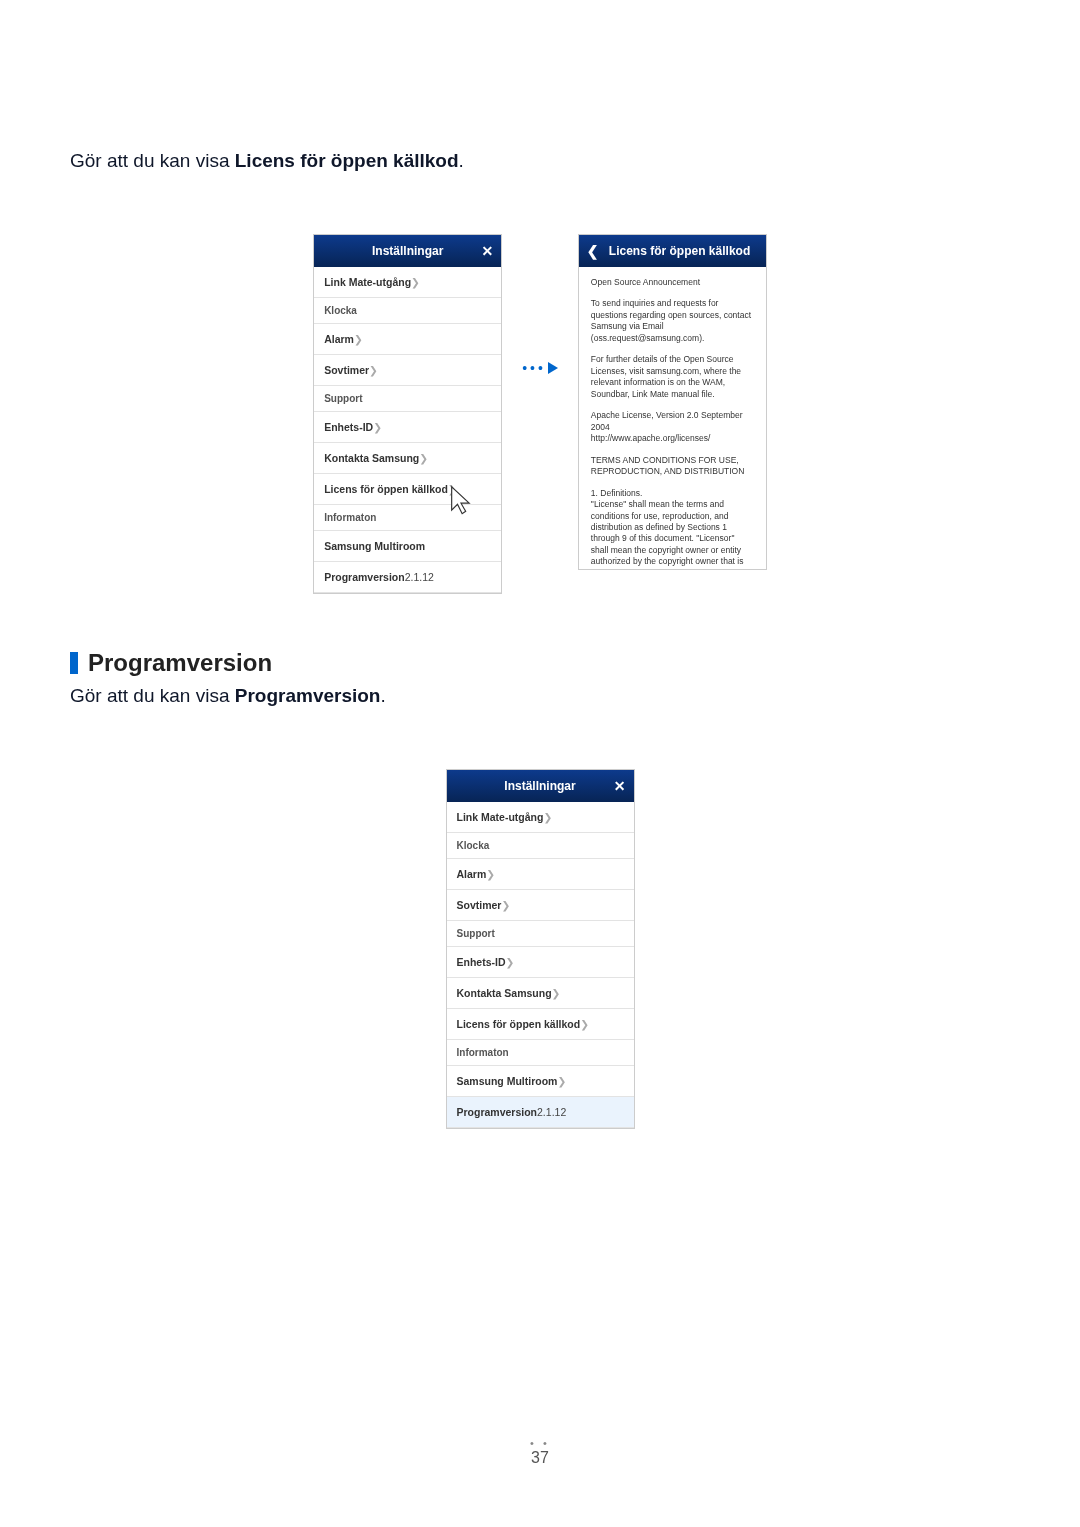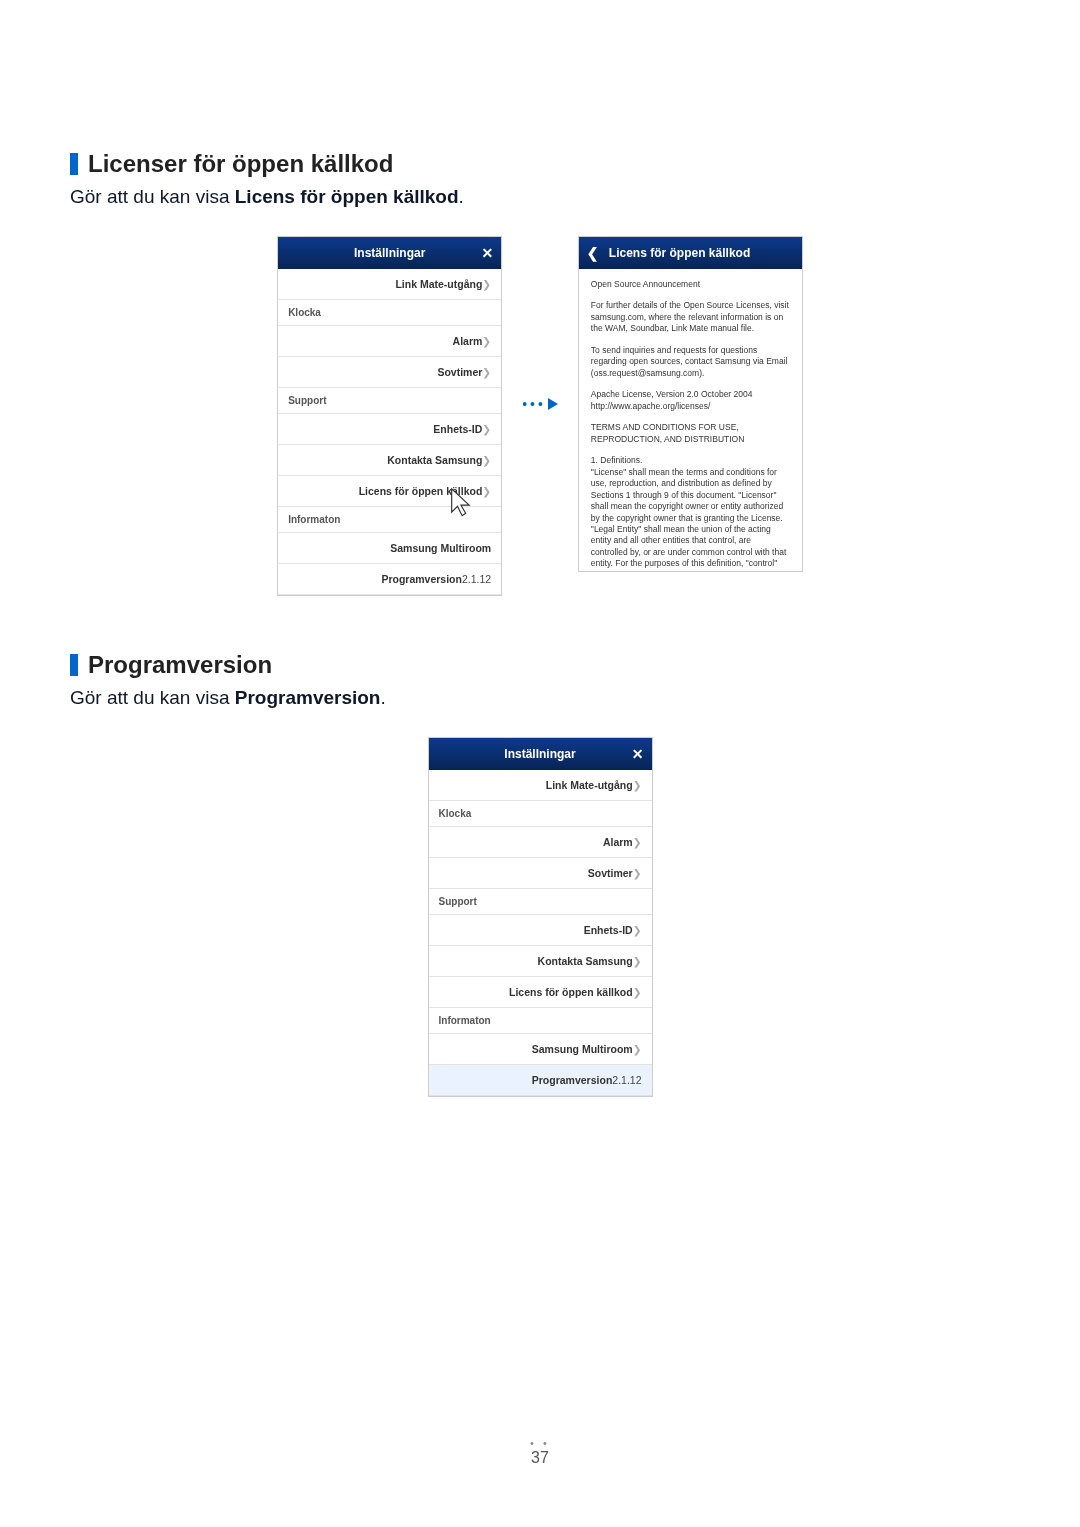--- a/index.html
+++ b/index.html
@@ -54,25 +54,26 @@
   .arrow-connector .dots::after { content: "•••"; }
   .arrow-connector .tri {
     width: 0; height: 0;
     border-top: 6px solid transparent;
     border-bottom: 6px solid transparent;
     border-left: 10px solid #0066cc;
     margin-left: 2px;
   }
   
   .phone {
-    width: 225px;
+    width: 189px;
     border: 1px solid #ccc;
     background: #fff;
     font-size: 10.5px;
     color: #333;
+    margin-top: 34px;
   }
   .hdr {
     background: #0a2d6b;
     background: linear-gradient(#0d3a8c,#072455);
     color: #fff;
     height: 32px;
     display: flex;
     align-items: center;
     justify-content: center;
     position: relative;
@@ -86,21 +87,21 @@
     font-weight: bold;
   }
   .hdr .back {
     position: absolute;
     left: 8px;
     font-size: 14px;
     font-weight: bold;
   }
   .row {
     display: flex;
-    justify-content: flex-end;
+    justify-content: flex-start;
     align-items: center;
     padding: 9px 10px;
     border-bottom: 1px solid #e3e3e3;
     font-weight: bold;
     font-size: 10.5px;
   }
   .row .chev { color: #aaa; font-weight: normal; }
   .row .val { color: #444; font-weight: normal; }
   .grp {
     padding: 7px 10px;
@@ -140,24 +141,20 @@
     font-size: 16px;
     color: #555;
   }
   .page-dots::before { content: "• •"; letter-spacing: 3px; display:block; font-size:11px; color:#888;}
 </style>
 </head>
 <body>
 
 <div class="content-area">
 
-  <div class="section-heading">
-    <div class="blue-bar"></div>
-    <div class="section-title">Licenser för öppen källkod</div>
-  </div>
   <div class="section-desc">
     <span>Gör att du kan visa </span><span class="bold">Licens för öppen källkod</span><span>.</span>
   </div>
 
   <div class="screens-row">
 
     <div class="phone">
       <div class="hdr">
         <span>Inställningar</span>
         <span class="close">✕</span>
@@ -208,23 +205,23 @@
       <span class="tri"></span>
     </div>
 
     <div class="phone">
       <div class="hdr" style="justify-content:flex-start;padding-left:30px;">
         <span class="back">❮</span>
         <span>Licens för öppen källkod</span>
       </div>
       <div class="license-body">
         <p>Open Source Announcement</p>
+        <p>To send inquiries and requests for questions regarding open sources, contact Samsung via Email (oss.request@samsung.com).</p>
         <p>For further details of the Open Source Licenses, visit samsung.com, where the relevant information is on the WAM, Soundbar, Link Mate manual file.</p>
-        <p>To send inquiries and requests for questions regarding open sources, contact Samsung via Email (oss.request@samsung.com).</p>
-        <p style="white-space:pre-line">Apache License, Version 2.0 October 2004
+        <p style="white-space:pre-line">Apache License, Version 2.0 September 2004
 http://www.apache.org/licenses/</p>
         <p>TERMS AND CONDITIONS FOR USE, REPRODUCTION, AND DISTRIBUTION</p>
         <p style="white-space:pre-line">1. Definitions.
 "License" shall mean the terms and conditions for use, reproduction, and distribution as defined by Sections 1 through 9 of this document. "Licensor" shall mean the copyright owner or entity authorized by the copyright owner that is granting the License. "Legal Entity" shall mean the union of the acting entity and all other entities that control, are controlled by, or are under common control with that entity. For the purposes of this definition, "control" means (i) the power, direct or indirect, to cause the direction or management of such</p>
       </div>
     </div>
   </div>
 
   <div class="section-heading">
     <div class="blue-bar"></div>

